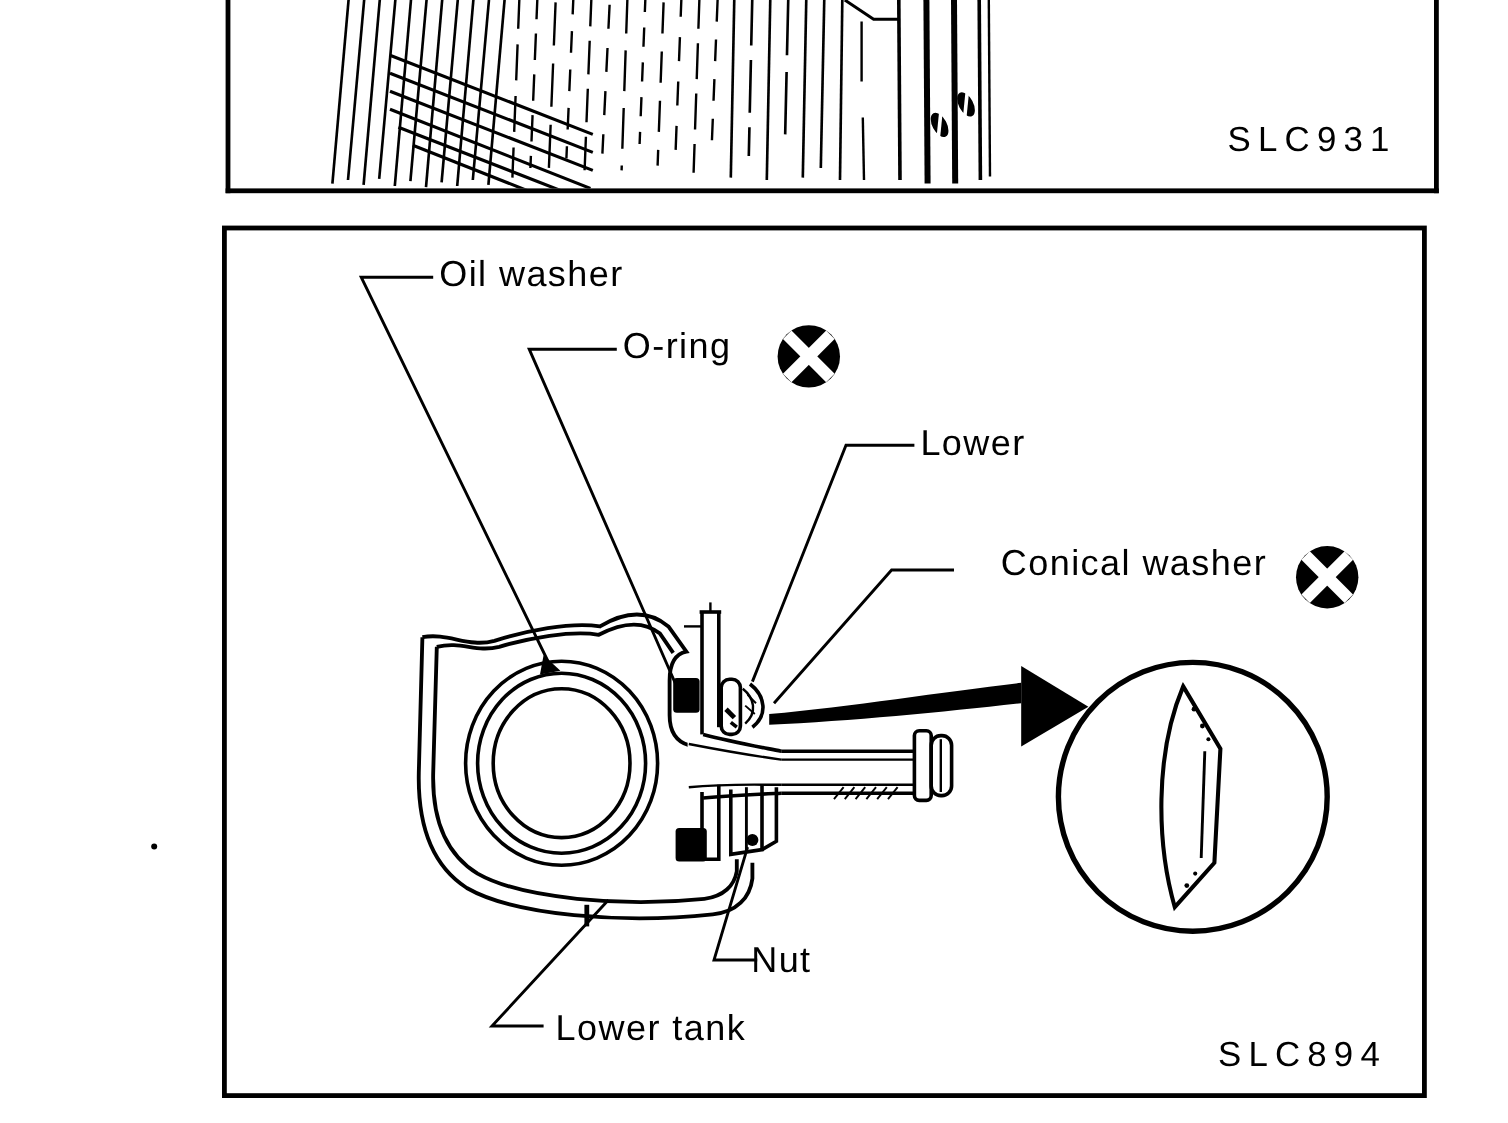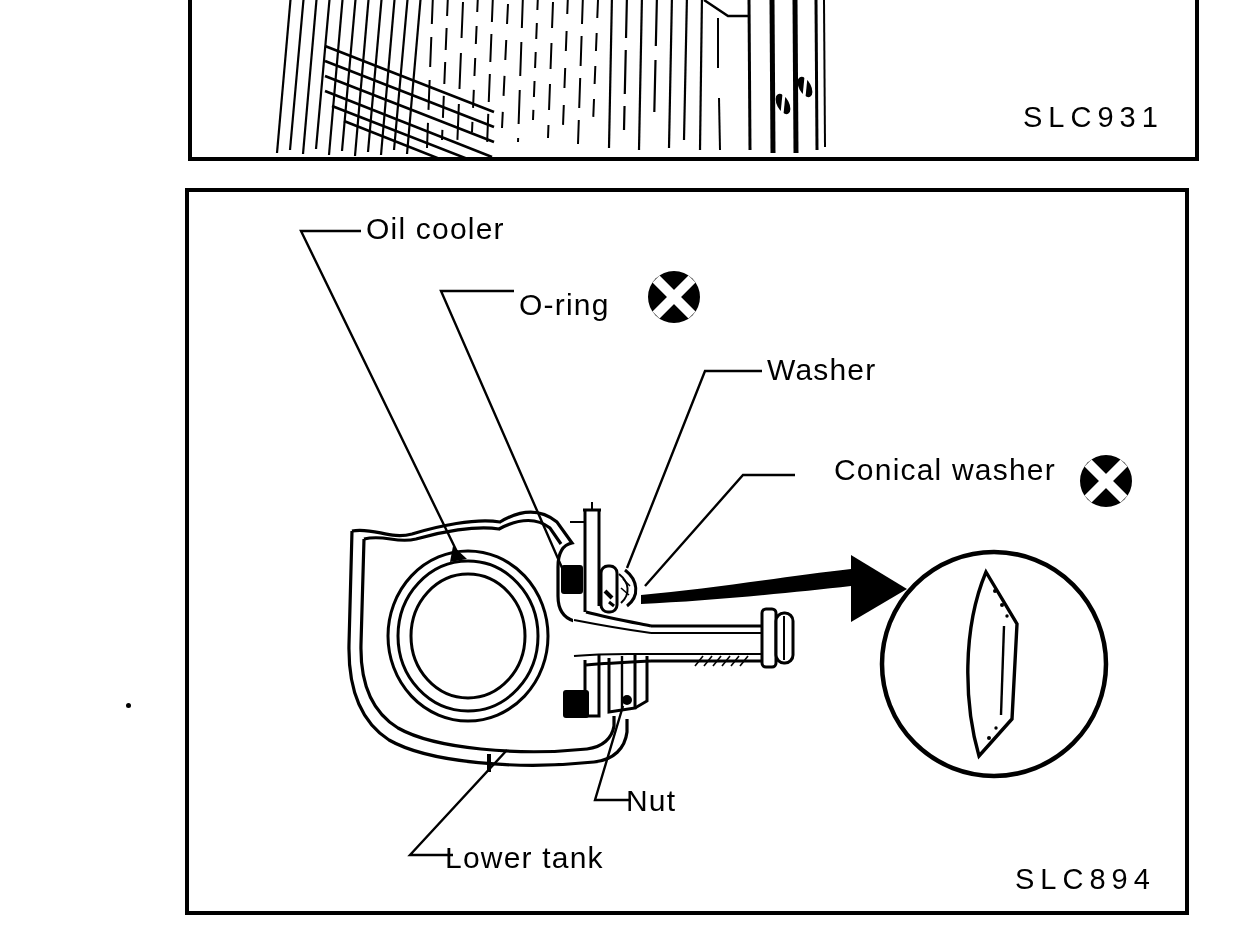--- a/index.html
+++ b/index.html
@@ -192,34 +192,34 @@
         <path d="M797,380 L828,432 L823,527 L790,564 C775,512 773,437 797,380 Z" fill="#fff" stroke="#000" stroke-width="3.4"></path>
         <path d="M815,434 L812,523" fill="none" stroke="#000" stroke-width="2.4"></path>
         <circle cx="806" cy="399" r="2" fill="#000"></circle>
           <circle cx="813" cy="413" r="2" fill="#000"></circle>
         <circle cx="818" cy="424" r="1.7" fill="#000"></circle>
           <circle cx="800" cy="546" r="2" fill="#000"></circle>
         <circle cx="807" cy="536" r="1.7" fill="#000"></circle>
       </g>
     </svg>
 
-    <span class="lbl" style="left:177px;top:20px">Oil cooler</span>
-    <span class="lbl" style="left:330px;top:96px">O-ring</span>
+    <span class="lbl" style="left:177px;top:20px">Oil washer</span>
+    <span class="lbl" style="left:330px;top:80px">O-ring</span>
     <svg class="replace-sym" style="left:458px;top:78px" viewBox="0 0 54 54">
       <circle cx="27" cy="27" r="26" fill="#000"></circle>
       <line x1="9" y1="9" x2="45" y2="45" stroke="#fff" stroke-width="10"></line>
       <line x1="9" y1="45" x2="45" y2="9" stroke="#fff" stroke-width="10"></line>
     </svg>
-    <span class="lbl" style="left:578px;top:161px">Washer</span>
+    <span class="lbl" style="left:578px;top:161px">Lower</span>
     <span class="lbl" style="left:645px;top:261px">Conical washer</span>
     <svg class="replace-sym" style="left:890px;top:262px" viewBox="0 0 54 54">
       <circle cx="27" cy="27" r="26" fill="#000"></circle>
       <line x1="9" y1="9" x2="45" y2="45" stroke="#fff" stroke-width="10"></line>
       <line x1="9" y1="45" x2="45" y2="9" stroke="#fff" stroke-width="10"></line>
     </svg>
     <span class="lbl" style="left:437px;top:592px">Nut</span>
-    <span class="lbl" style="left:256px;top:649px">Lower tank</span>
+    <span class="lbl" style="left:274px;top:649px">Lower tank</span>
 
     <span class="fig-code" style="left:826px;top:671px">SLC894</span>
   </section>
 
   <div class="speck"></div>
 </div>
 
 </body></html>

